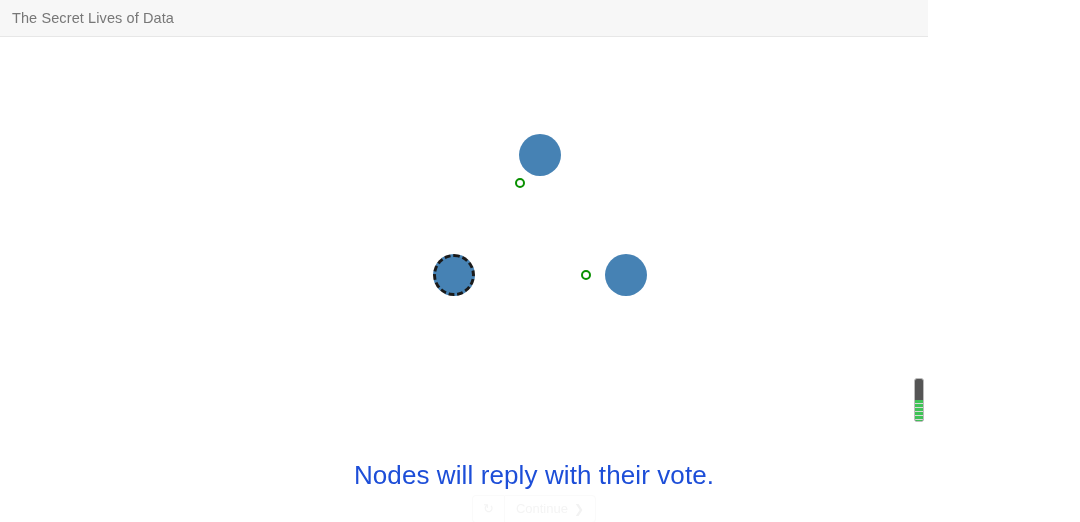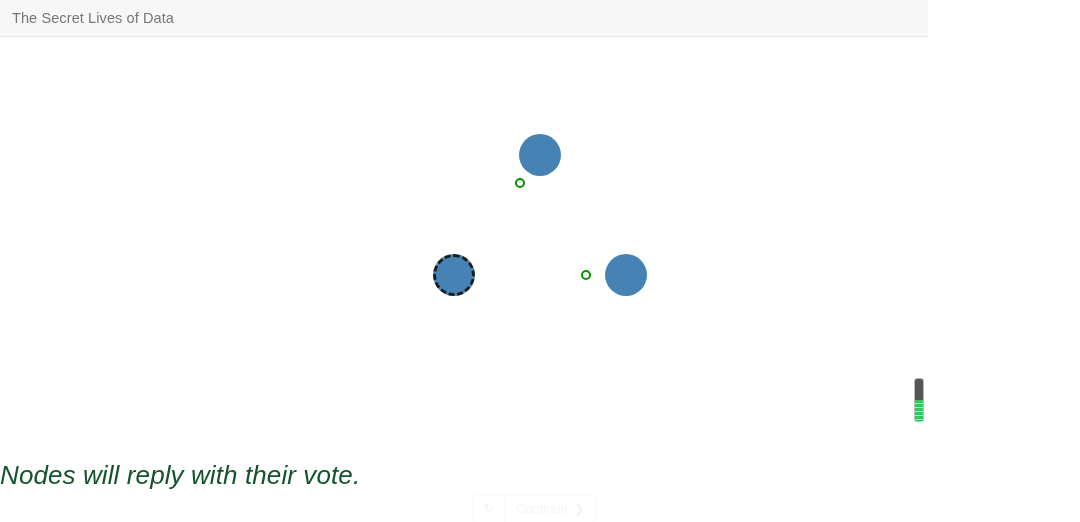--- a/index.html
+++ b/index.html
@@ -92,24 +92,24 @@
     border: 2px solid #089000;
     box-sizing: border-box;
   }
 
   
   .caption {
     position: absolute;
     left: 0;
     top: 423px;
     width: 1068px;
+    text-align: center;
     font-size: 26px;
-    color: #14532d;
+    color: #1d4ed8;
     letter-spacing: 0.1px;
-    font-style: italic;
   }
   .controls {
     position: absolute;
     left: 0;
     top: 458px;
     width: 1068px;
     display: flex;
     justify-content: center;
   }
   .btn-group {

